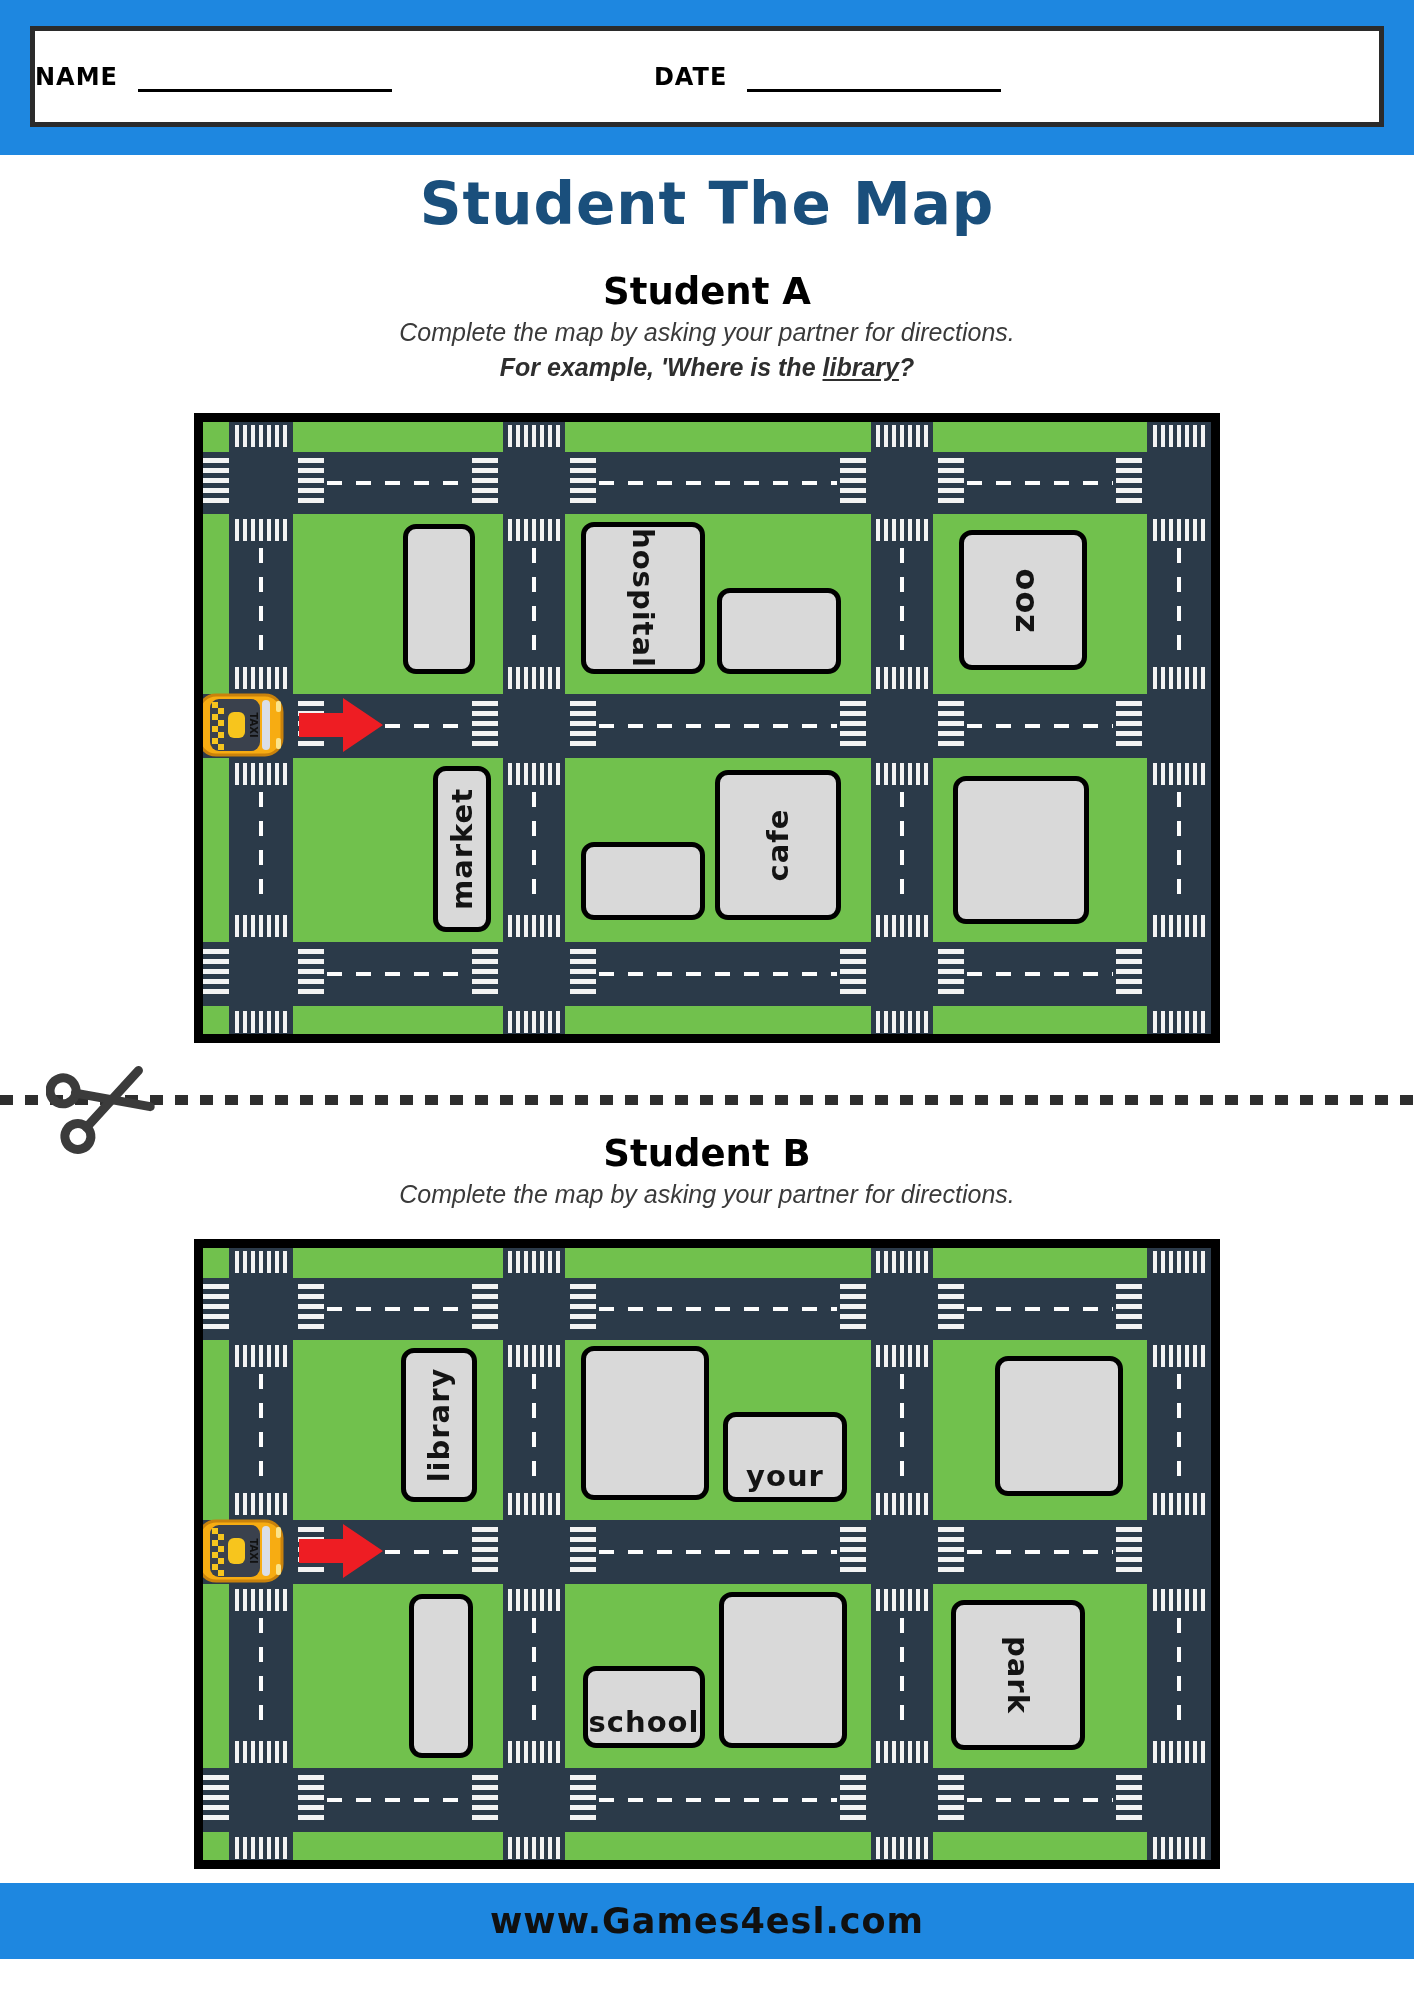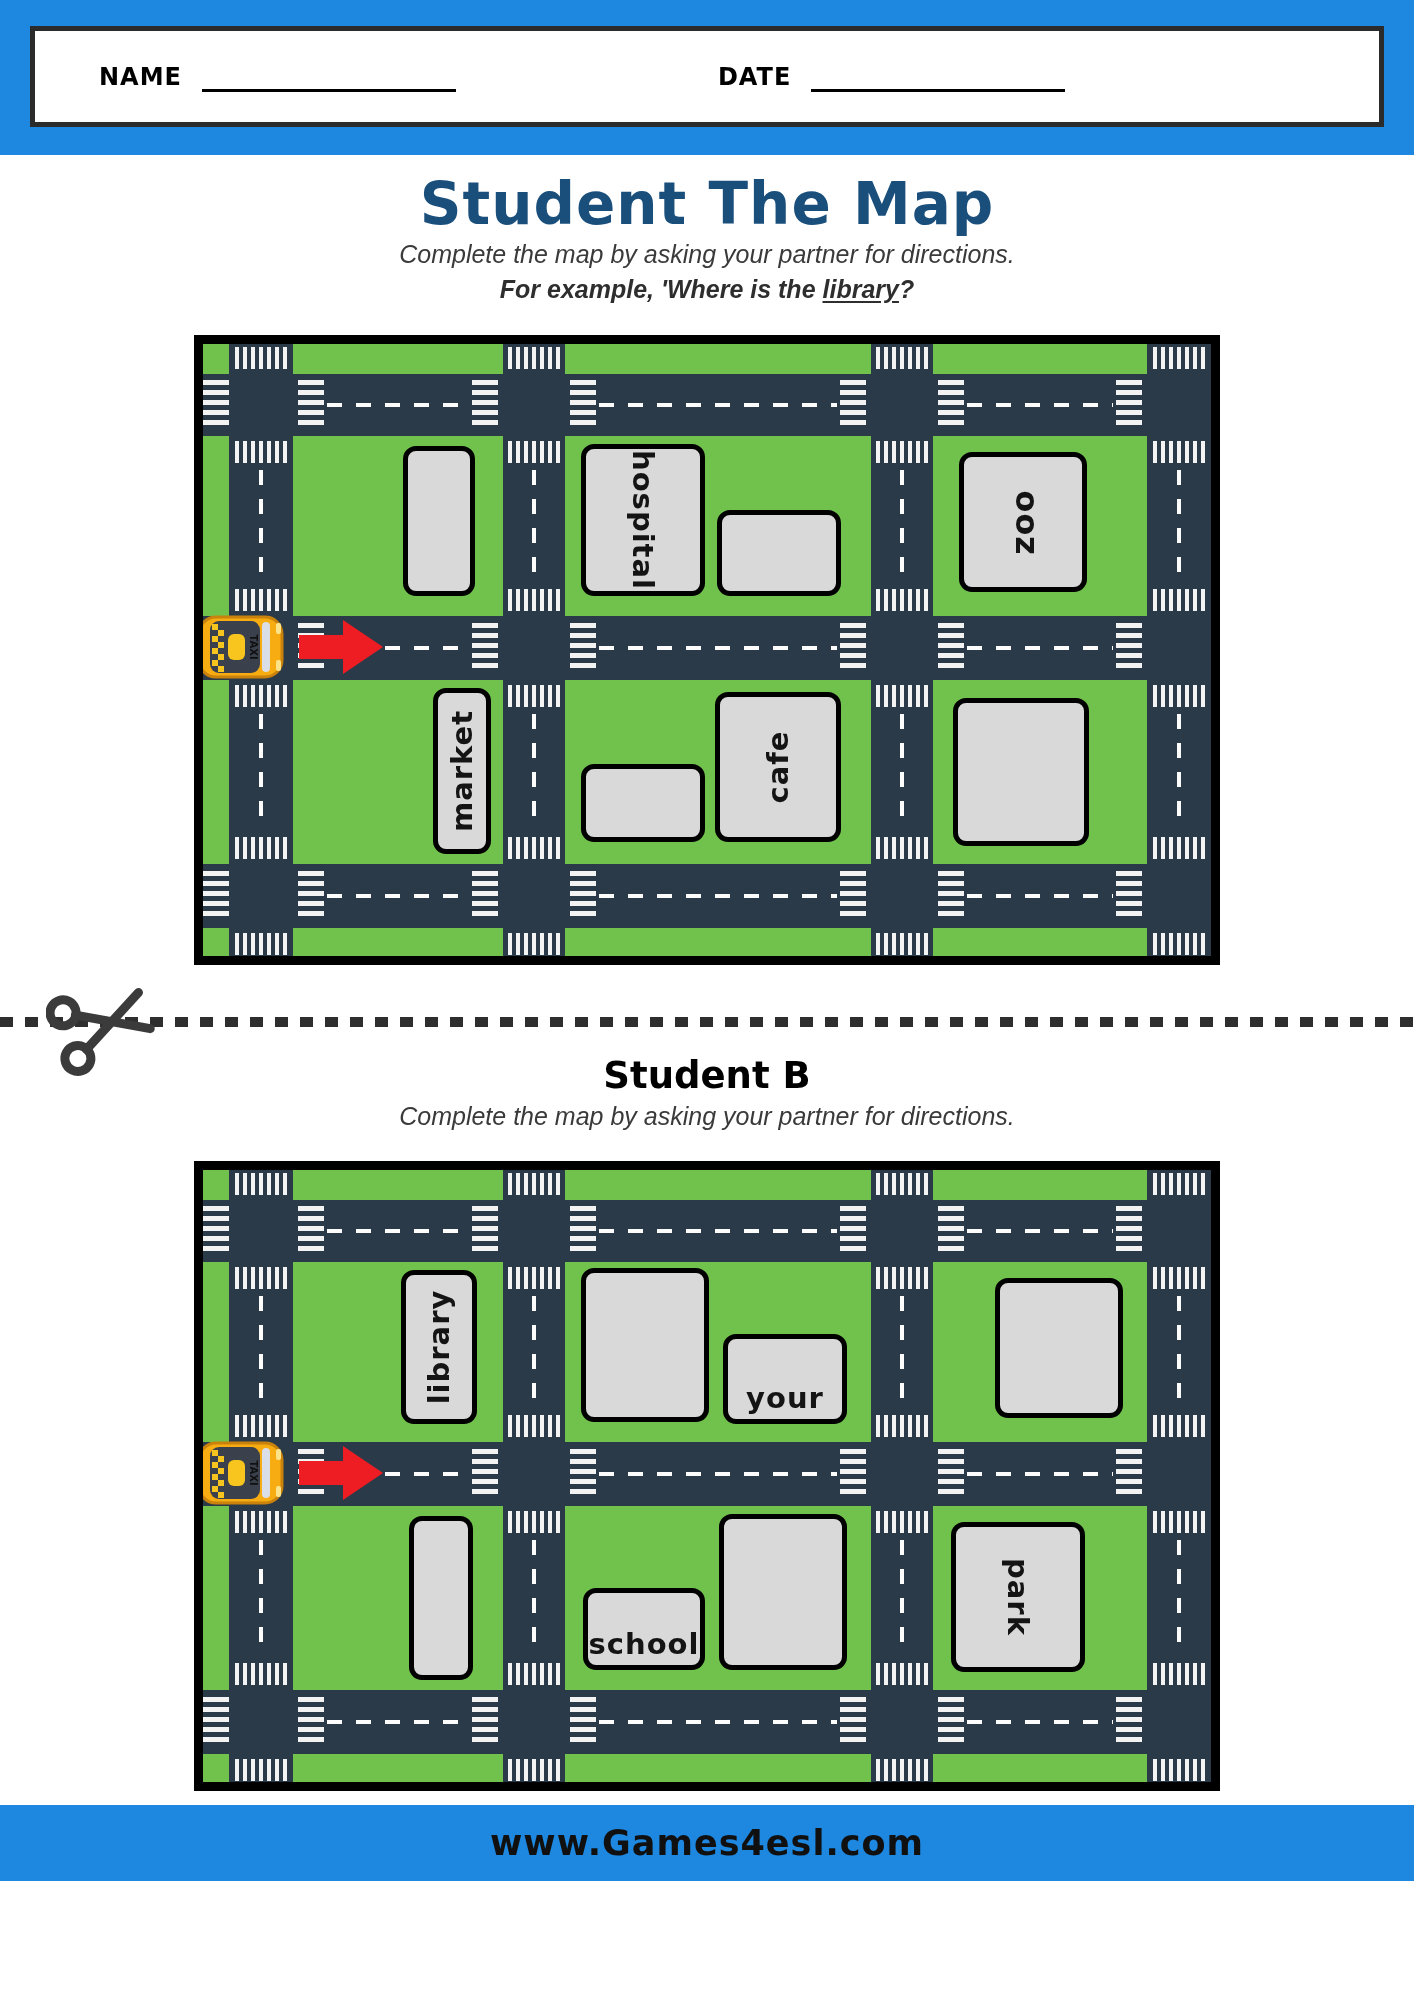--- a/index.html
+++ b/index.html
@@ -8,21 +8,21 @@
   }
   *{box-sizing:border-box;margin:0;padding:0}
   body{width:1414px;height:2000px;overflow:hidden;background:#fff;
        font-family:"DejaVu Sans",sans-serif;position:relative}
 
   
   .top-band{height:155px;background:var(--blue)}
   .id-box{position:relative;top:26px;margin:0 30px;height:101px;background:#fff;
           border:5px solid #2b2b2b;display:flex;align-items:center}
   .id-label{font-weight:bold;font-size:24px;letter-spacing:1px;color:#000}
-  .name-label{margin-left:64px}
+  .name-label{}
   .date-label{margin-left:262px}
   .write-line{width:254px;height:30px;border-bottom:3px solid #000;margin-left:20px}
 
   
   .page-title{margin-top:16px;text-align:center;font-size:58px;font-weight:bold;
               color:var(--title-blue);letter-spacing:1px;line-height:66px}
   .student-heading{margin-top:32px;text-align:center;font-size:37px;font-weight:bold;
                    color:#000;line-height:46px}
   .instr{text-align:center;font-family:"Liberation Sans",sans-serif;font-style:italic;
          font-size:25px;color:#3a3a3a;line-height:34px}
@@ -68,20 +68,21 @@
     <span class="id-label name-label">NAME</span>
     <span class="write-line"></span>
     <span class="id-label date-label">DATE</span>
     <span class="write-line"></span>
   </div>
 </div>
 
 <h1 class="page-title">Student The Map</h1>
 
 <section>
+  <h2 class="student-heading">Student A</h2>
   <p class="instr">Complete the map by asking your partner for directions.</p>
   <p class="example"><span>For example, 'Where is the </span><u>library</u><span>?</span></p>
 
   <div class="map">
     <div class="map-surface">
 
       <div class="bld" style="left:200px;top:102px;width:72px;height:150px"></div>
       <div class="bld" style="left:378px;top:100px;width:124px;height:152px">
         <span class="bld-label rot-cw">hospital</span>
       </div>

